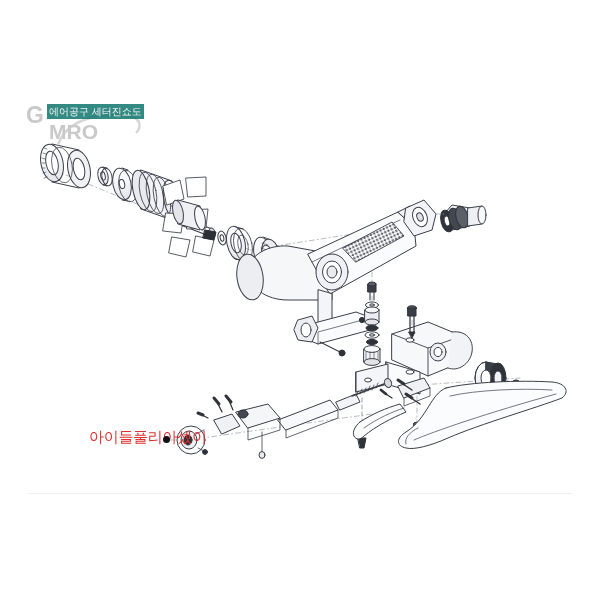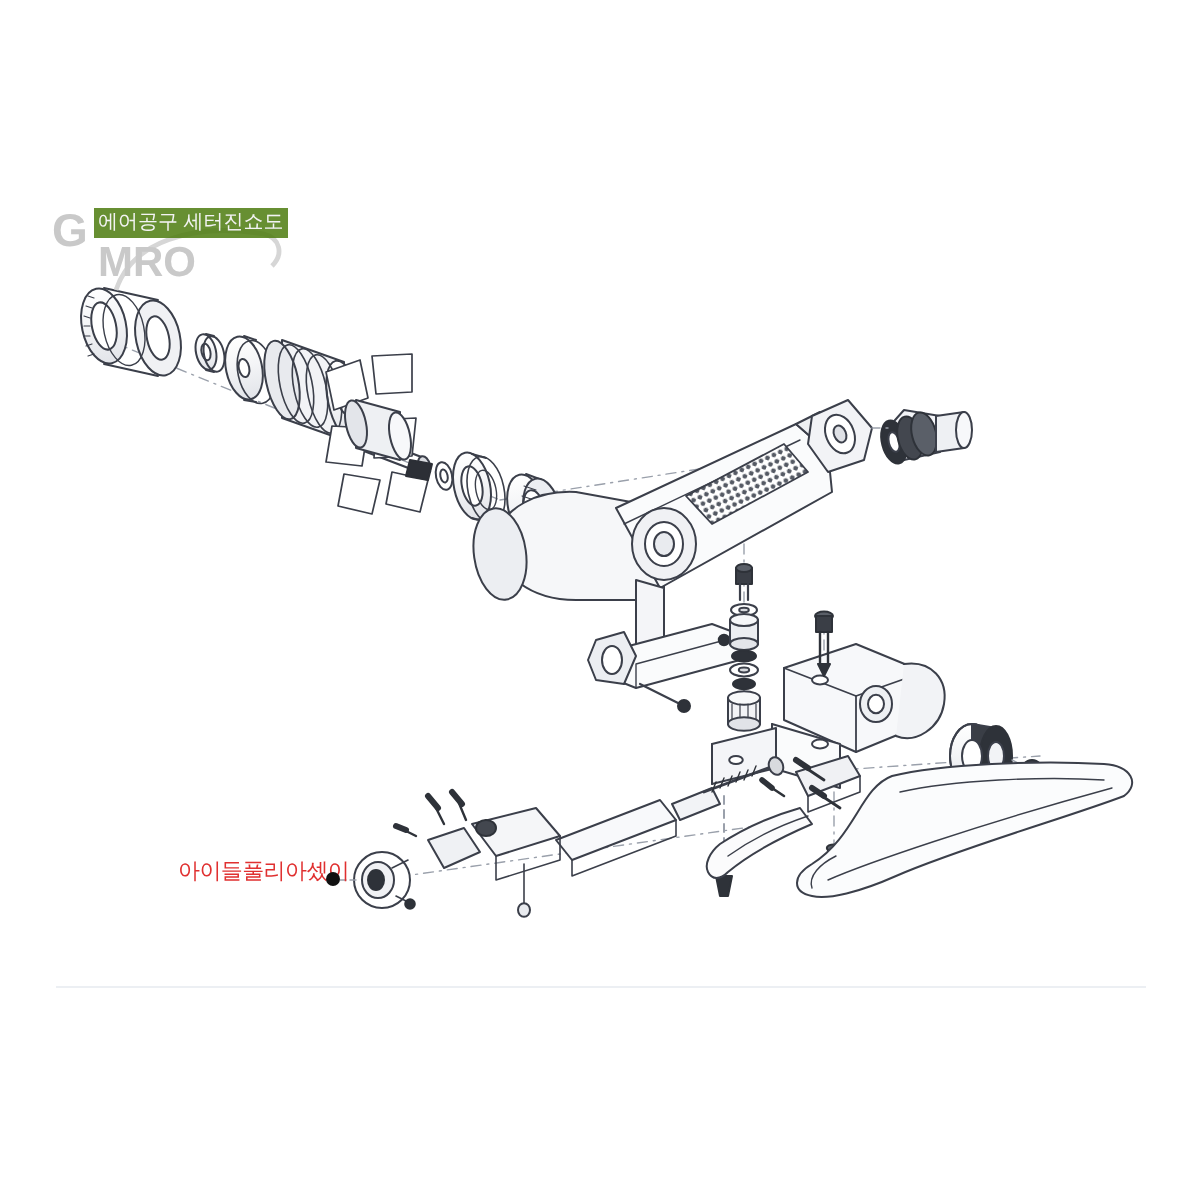--- a/index.html
+++ b/index.html
@@ -55,41 +55,41 @@
     line-height: 21px;
     font-family: "Liberation Sans", sans-serif;
     margin-left: 12px;
   }
   .wm-banner {
     position: absolute;
     left: 21px;
     top: 1px;
     height: 15px;
     padding: 0 2px;
-    background: #4d7c0f;
+    background: #0f766e;
     color: #f2f2f2;
     font-size: 10px;
     line-height: 15px;
     white-space: nowrap;
     font-family: "Liberation Sans", sans-serif;
     opacity: .85;
   }
   .wm-swoosh {
     position: absolute;
     left: 30px;
     top: 6px;
     width: 86px;
     height: 40px;
   }
   .red-label {
     position: absolute;
     left: 89px;
     top: 431px;
     color: #e03030;
-    font-size: 11px;
+    font-size: 15px;
     line-height: 11px;
     white-space: nowrap;
     font-family: "Liberation Sans", sans-serif;
     letter-spacing: -0.3px;
   }
   .red-marker {
     position: absolute;
     left: 163px;
     top: 436px;
     width: 7px;

